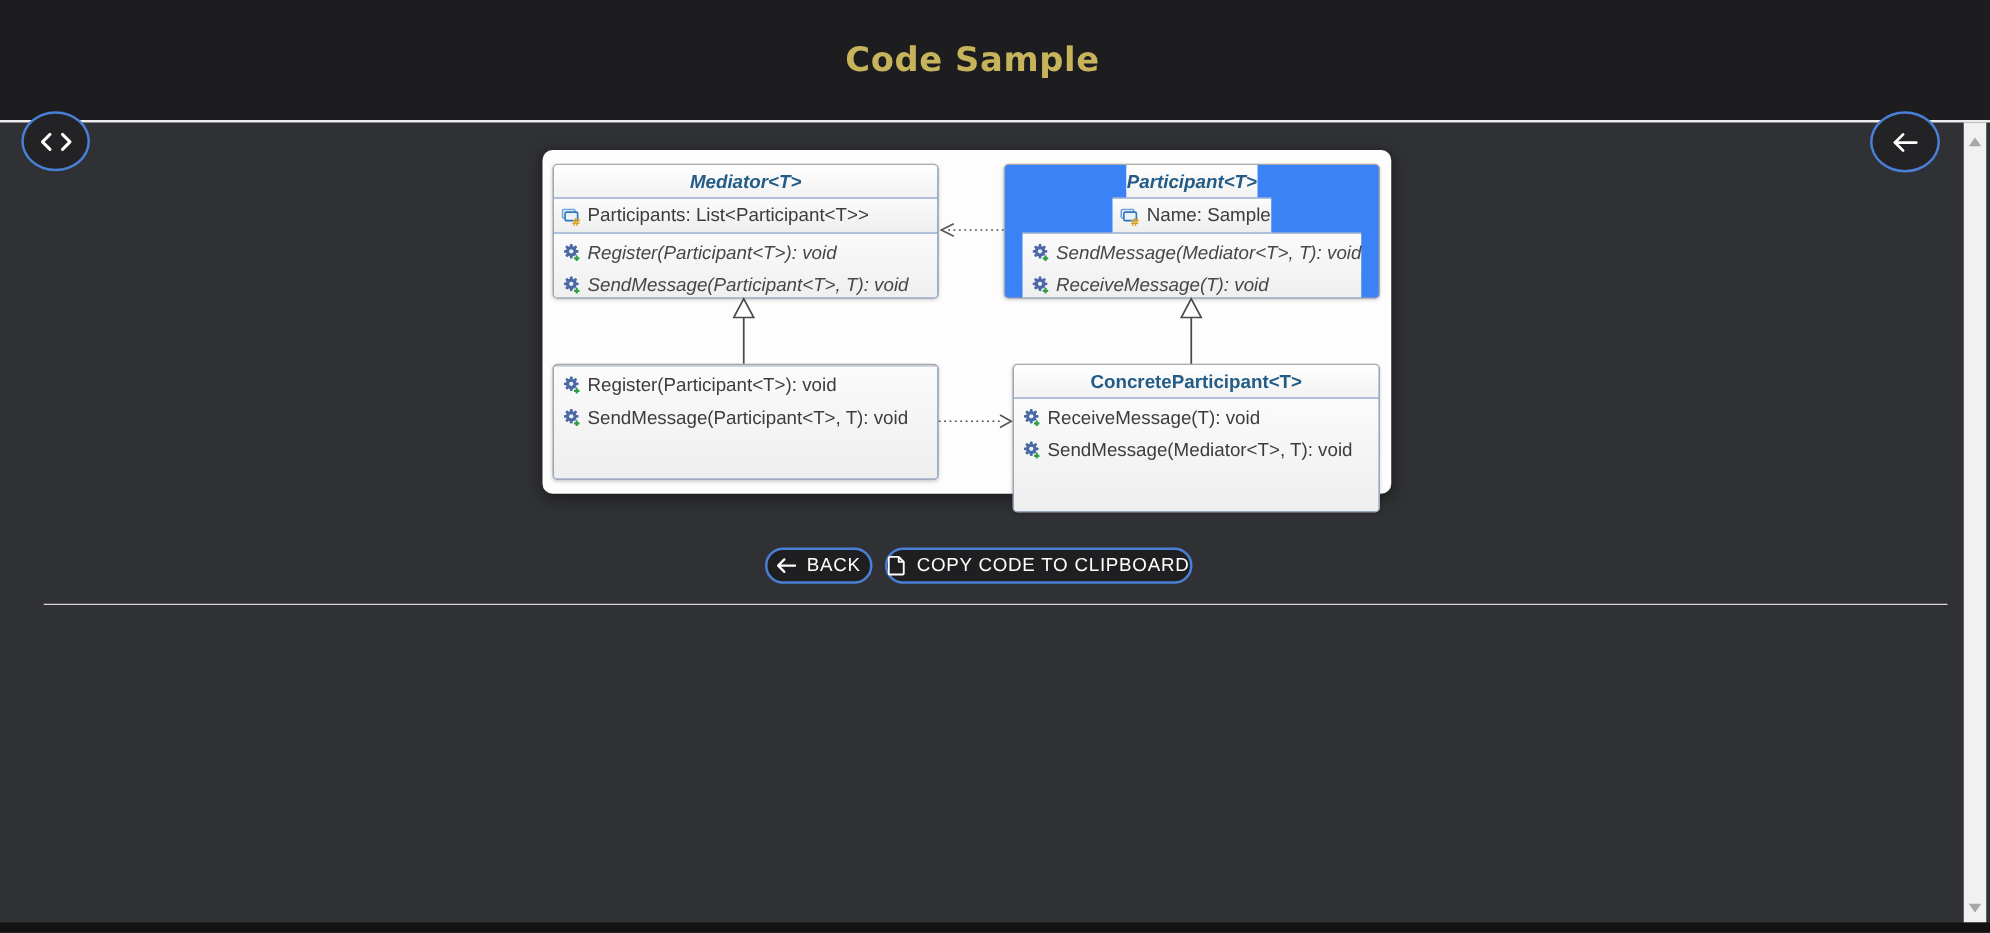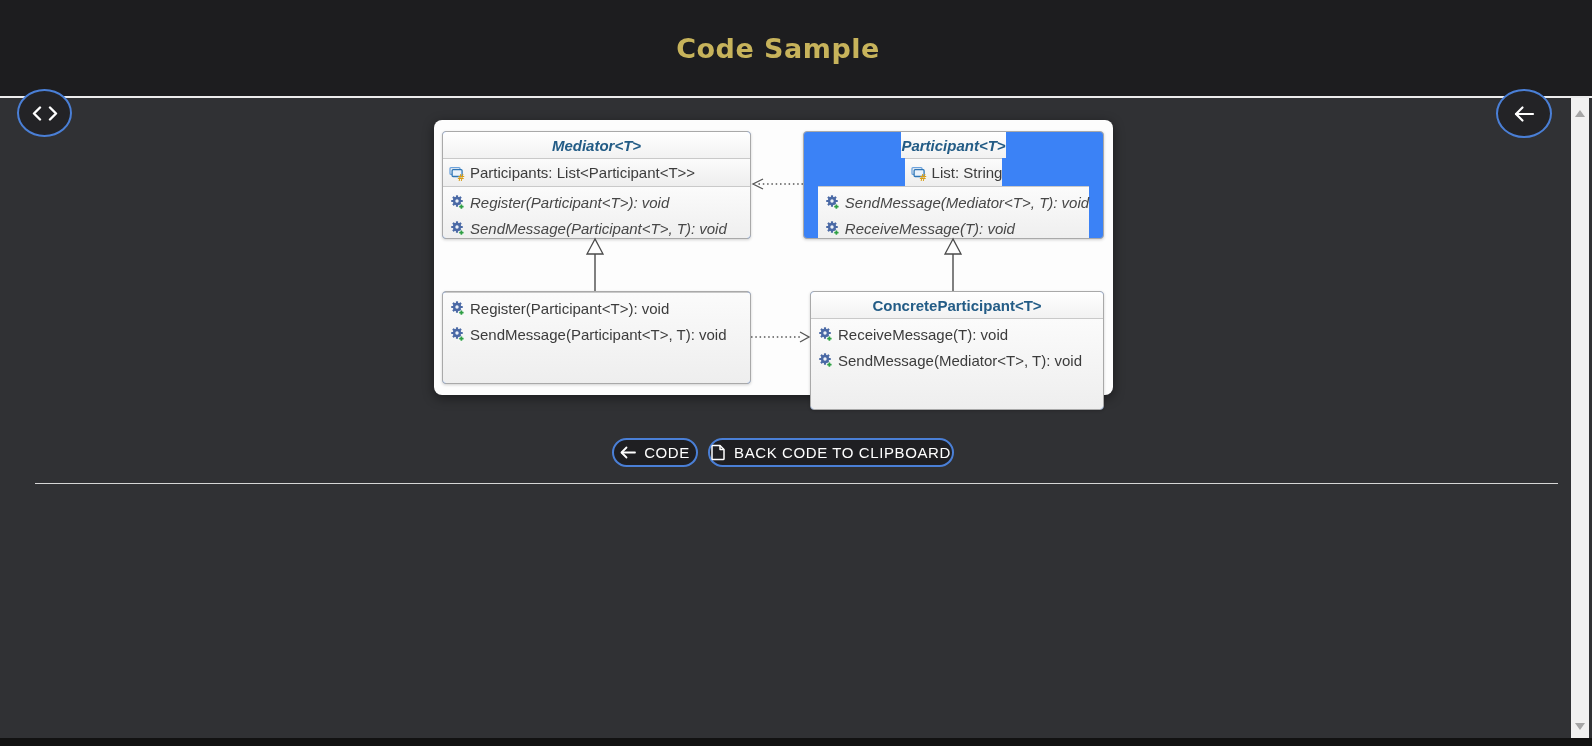--- a/index.html
+++ b/index.html
@@ -167,21 +167,21 @@
 
     <div class="uml-class interface" id="cls-participant">
       <div class="uml-header">Participant&lt;T&gt;</div>
       <div class="compartment fields">
         <div class="row">
           <svg class="icon16" viewBox="0 0 16 16">
             <rect x="1" y="2.6" width="10" height="6.8" rx="1" fill="none" stroke="#6ea3dc" stroke-width="1.3"></rect>
             <rect x="3.1" y="4.7" width="10" height="6.8" rx="1" fill="#eaf2fb" stroke="#2e75b5" stroke-width="1.3"></rect>
             <text x="8.2" y="15.6" font-size="9" font-weight="bold" fill="#d99e17" font-family="DejaVu Sans">#</text>
           </svg>
-          <span>List: String</span>
+          <span>Name: Sample</span>
         </div>
       </div>
       <div class="compartment methods">
         <div class="row">
           <svg class="icon16" viewBox="0 0 16 16">
             <g fill="#4a69a5">
               <rect x="6.9" y="1.2" width="2.2" height="11.6" rx="0.6"></rect>
               <rect x="6.9" y="1.2" width="2.2" height="11.6" rx="0.6" transform="rotate(45 8 7)"></rect>
               <rect x="6.9" y="1.2" width="2.2" height="11.6" rx="0.6" transform="rotate(90 8 7)"></rect>
               <rect x="6.9" y="1.2" width="2.2" height="11.6" rx="0.6" transform="rotate(135 8 7)"></rect>
@@ -317,29 +317,29 @@
         </div>
       </div>
     </div>
   </section>
 
   <button class="pill-btn" id="btn-back">
     <svg width="16" height="13" viewBox="0 0 16 13" fill="none" stroke="#ffffff" stroke-width="1.8" stroke-linecap="round" stroke-linejoin="round">
       <path d="M15 6.5 H2"></path>
         <path d="M6.5 1.5 L1.5 6.5 L6.5 11.5"></path>
     </svg>
-    <span>CODE</span>
+    <span>BACK</span>
   </button>
 
   <button class="pill-btn" id="btn-copy">
     <svg width="15" height="17" viewBox="0 0 15 17" fill="none" stroke="#ffffff" stroke-width="1.5" stroke-linejoin="round">
       <path d="M2 1.5 h7 l4 4 v9.2 a0.9 0.9 0 0 1 -0.9 0.9 h-10.2 a0.9 0.9 0 0 1 -0.9 -0.9 v-12.3 a0.9 0.9 0 0 1 1 -0.9 z"></path>
       <path d="M9 1.5 v4 h4"></path>
     </svg>
-    <span>BACK CODE TO CLIPBOARD</span>
+    <span>COPY CODE TO CLIPBOARD</span>
   </button>
 
   <div class="divider"></div>
 
   <div class="scrollbar">
     <div class="scroll-up"></div>
     <div class="scroll-down"></div>
   </div>
 
   <div class="bottom-bar"></div>

